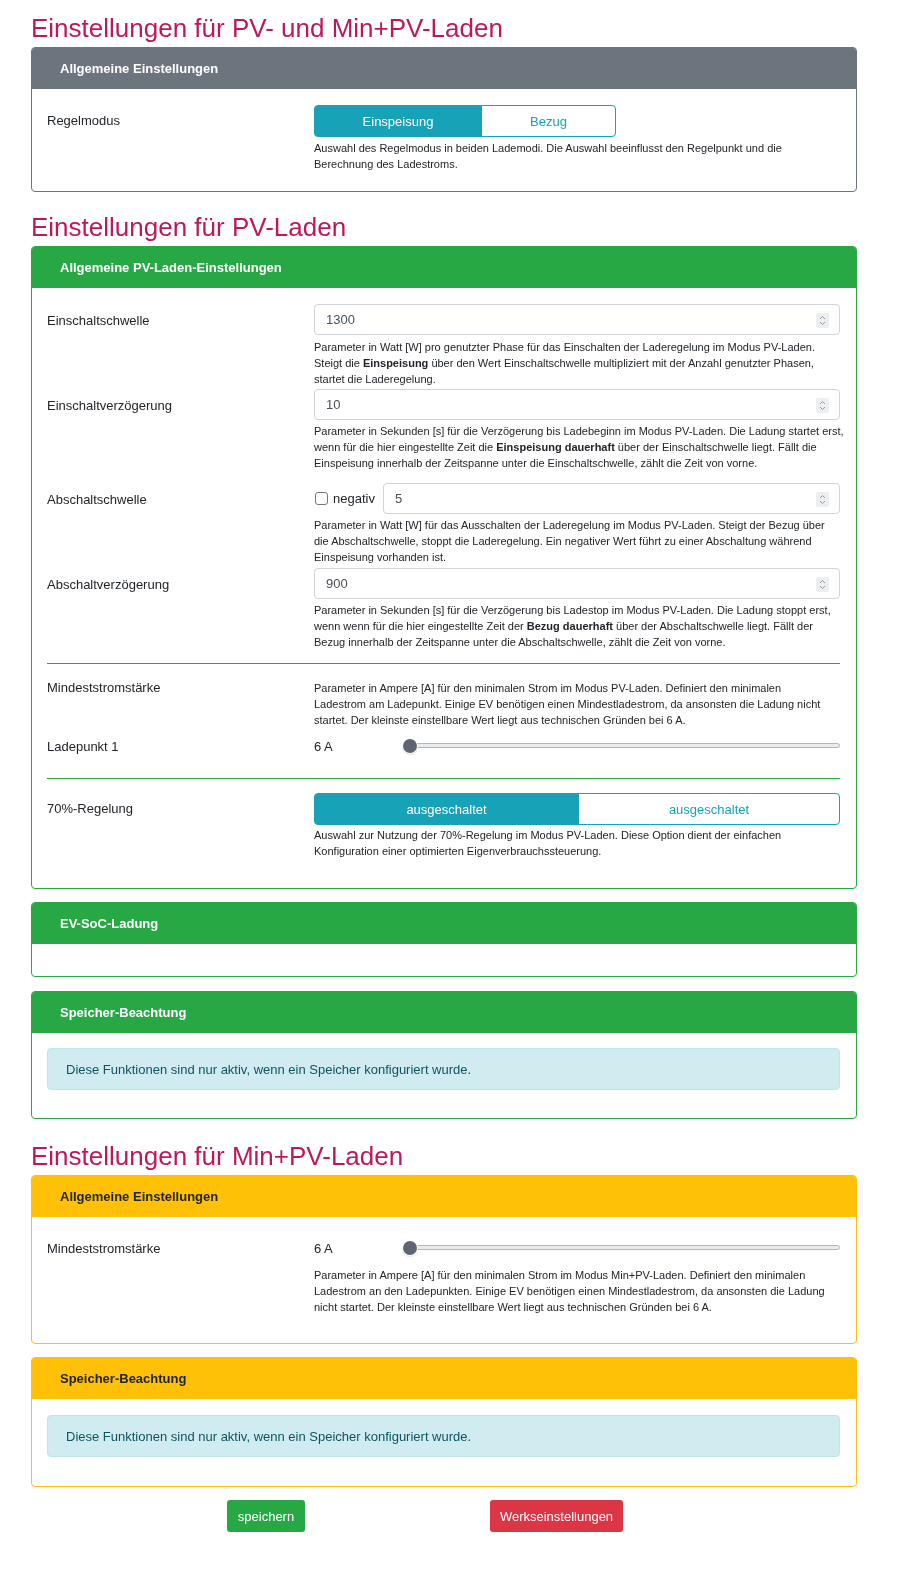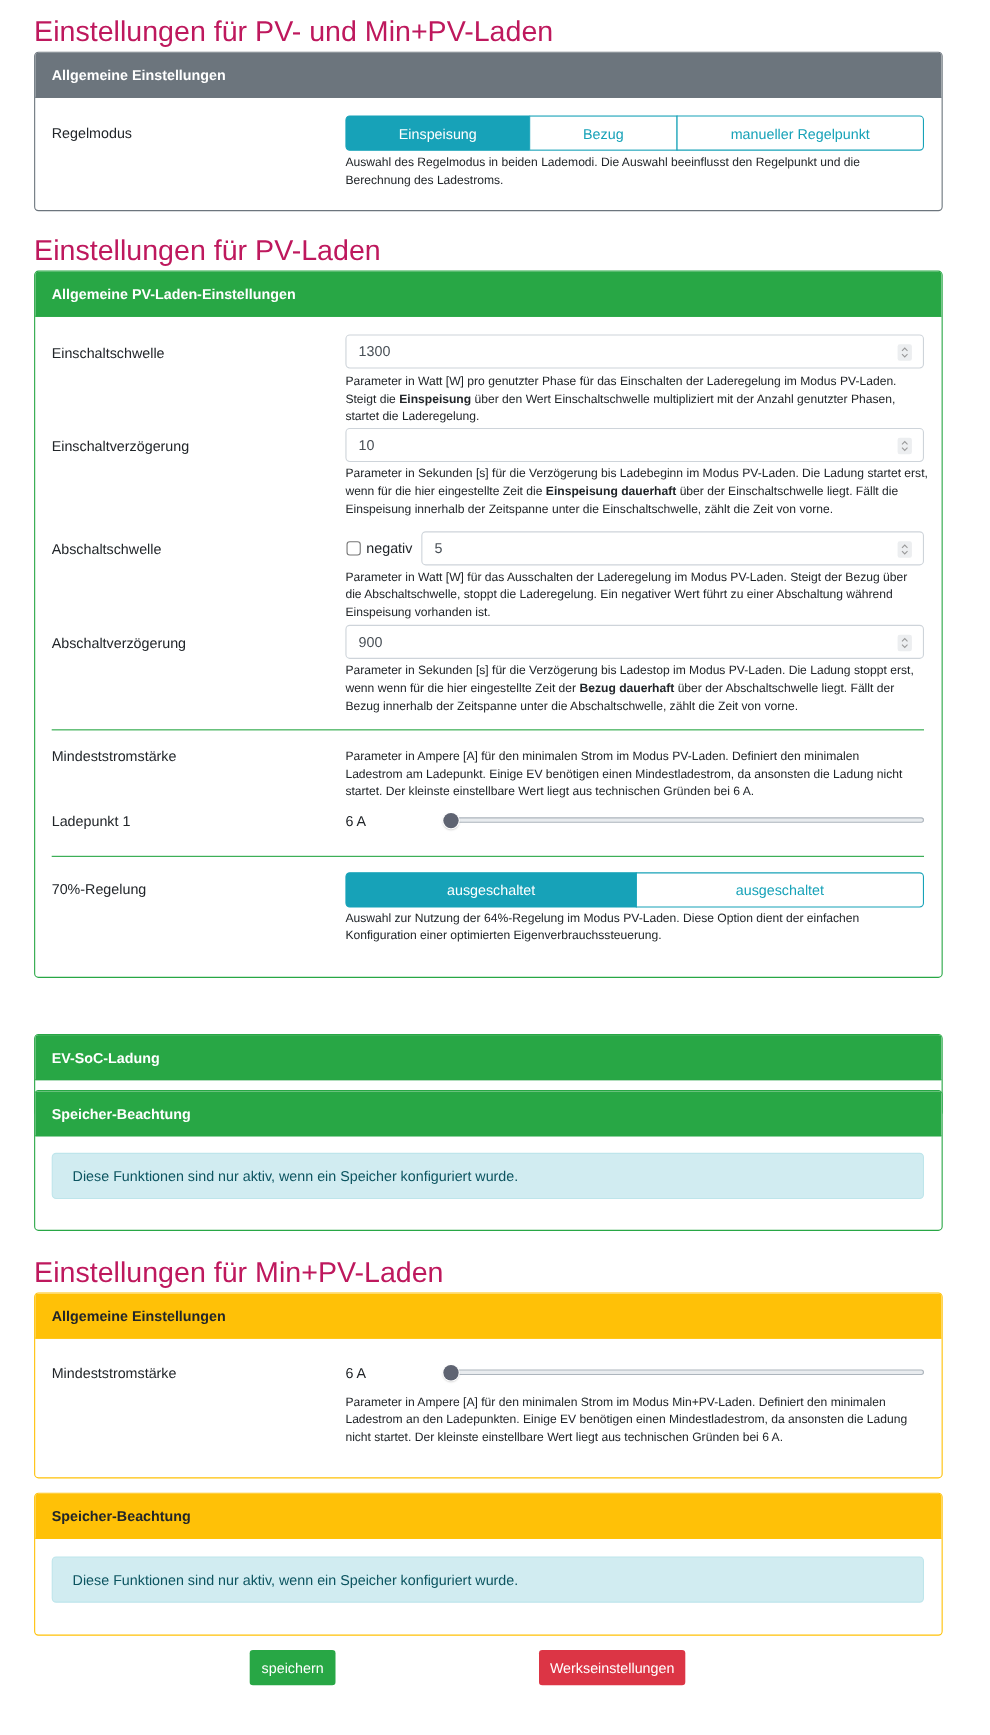--- a/index.html
+++ b/index.html
@@ -11,21 +11,21 @@
   }
   h1.section-title {
     margin: 0; font-weight: 400; font-size: 26px; line-height: 32px;
     color: #be185d; position: absolute; left: 31px;
   }
   .card {
     position: absolute; left: 31px; width: 826px;
     border: 1px solid; border-radius: 4px; background: #fff; overflow: hidden;
   }
   .card-header {
-    height: 41px; padding: 0 15px; display: flex; align-items: center;
+    height: 41px; padding: 0 28px; display: flex; align-items: center;
     font-weight: 700; font-size: 13px; border-bottom: 1px solid;
   }
   .card.secondary { border-color: #6c757d; }
   .card.secondary .card-header { background: #6c757d; color: #fff; border-color: #6c757d; }
   .card.success { border-color: #28a745; }
   .card.success .card-header { background: #28a745; color: #fff; border-color: #28a745; }
   .card.warning { border-color: #ffc107; }
   .card.warning .card-header { background: #ffc107; color: #212529; border-color: #ffc107; }
 
   .abs { position: absolute; }
@@ -88,21 +88,20 @@
 
 <h1 class="section-title" style="top:12px;">Einstellungen für PV- und Min+PV-Laden</h1>
 
 <div class="card secondary" style="top:47px; height:145px;">
   <div class="card-header">Allgemeine Einstellungen</div>
 </div>
 <div class="abs label" style="left:47px; top:113px;">Regelmodus</div>
 <div class="btn-group" style="left:314px; top:105px; width:526px;">
   <div class="opt active" style="width:168px;">Einspeisung</div>
   <div class="opt" style="width:135px;">Bezug</div>
-  <div class="opt" style="width:225px;">manueller Regelpunkt</div>
 </div>
 <div class="abs help" style="left:314px; top:140px; width:520px;">Auswahl des Regelmodus in beiden Lademodi. Die Auswahl beeinflusst den Regelpunkt und die Berechnung des Ladestroms.</div>
 
 <h1 class="section-title" style="top:211px;">Einstellungen für PV-Laden</h1>
 
 <div class="card success" style="top:246px; height:643px;">
   <div class="card-header">Allgemeine PV-Laden-Einstellungen</div>
 </div>
 
 <div class="abs label" style="left:47px; top:313px;">Einschaltschwelle</div>
@@ -162,23 +161,23 @@
   <div class="thumb"></div>
 </div>
 
 <div class="divider" style="left:47px; top:778px; width:793px;"></div>
 
 <div class="abs label" style="left:47px; top:801px;">70%-Regelung</div>
 <div class="btn-group" style="left:314px; top:793px; width:526px;">
   <div class="opt active" style="width:265px;">ausgeschaltet</div>
   <div class="opt" style="width:262px;">ausgeschaltet</div>
 </div>
-<div class="abs help" style="left:314px; top:827px; width:520px;">Auswahl zur Nutzung der 64%-Regelung im Modus PV-Laden. Diese Option dient der einfachen Konfiguration einer optimierten Eigenverbrauchssteuerung.</div>
-
-<div class="card success" style="top:940px; height:75px;">
+<div class="abs help" style="left:314px; top:827px; width:520px;">Auswahl zur Nutzung der 70%-Regelung im Modus PV-Laden. Diese Option dient der einfachen Konfiguration einer optimierten Eigenverbrauchssteuerung.</div>
+
+<div class="card success" style="top:902px; height:75px;">
   <div class="card-header">EV-SoC-Ladung</div>
 </div>
 
 <div class="card success" style="top:991px; height:128px;">
   <div class="card-header">Speicher-Beachtung</div>
 </div>
 <div class="alert" style="left:47px; top:1048px; width:793px; height:42px;">Diese Funktionen sind nur aktiv, wenn ein Speicher konfiguriert wurde.</div>
 
 <h1 class="section-title" style="top:1140px;">Einstellungen für Min+PV-Laden</h1>
 

